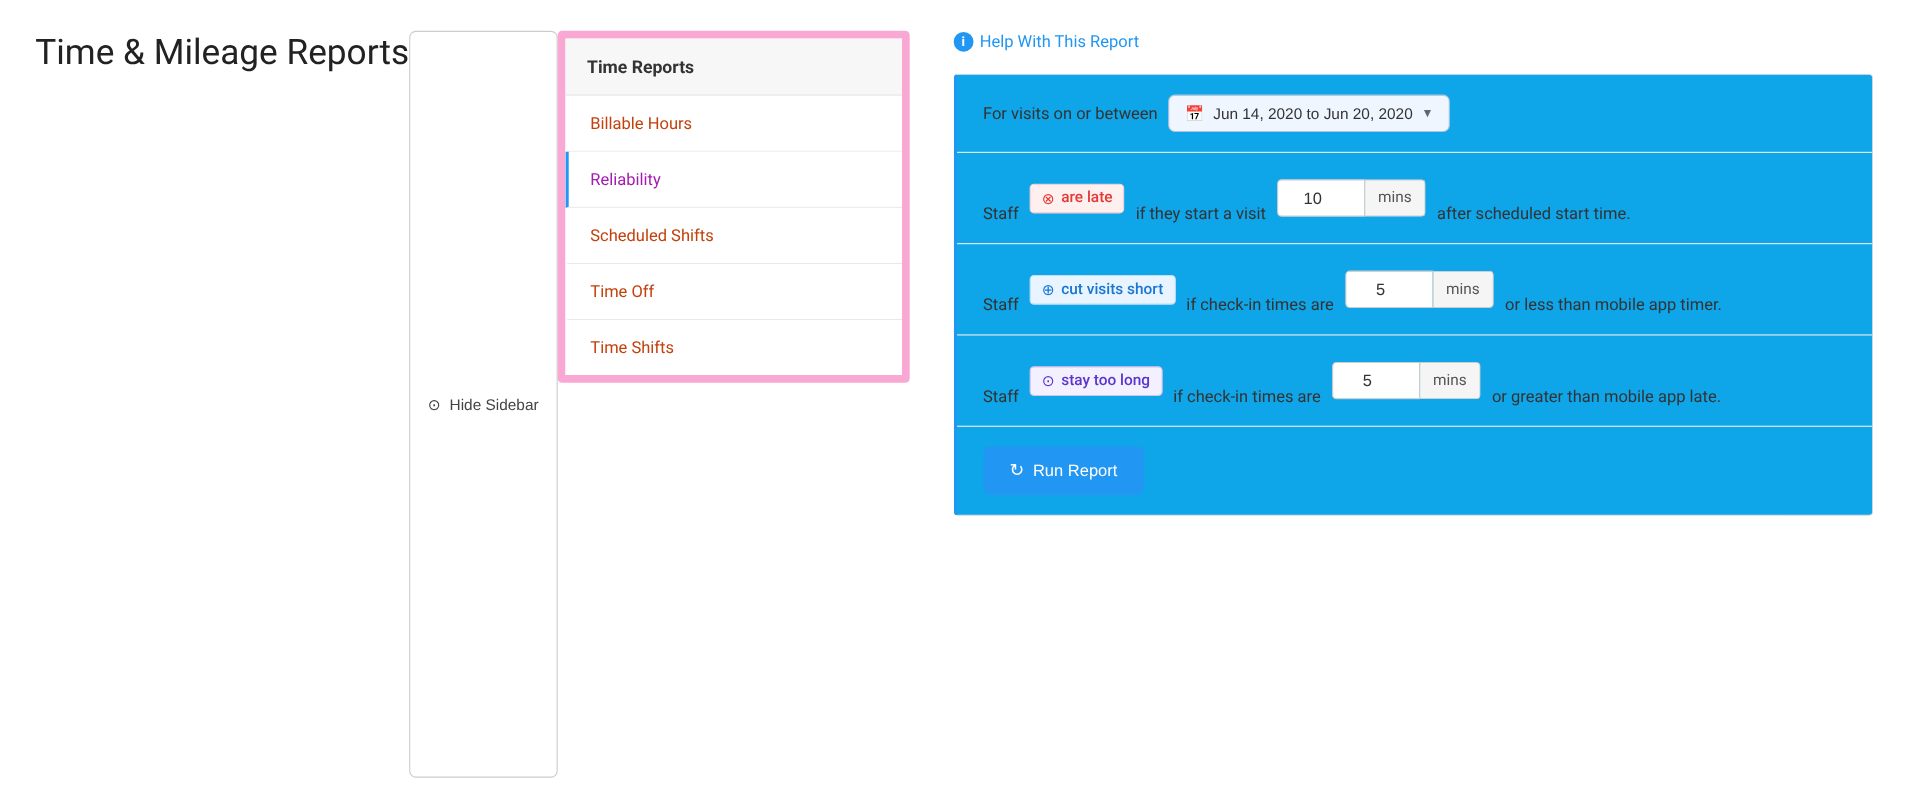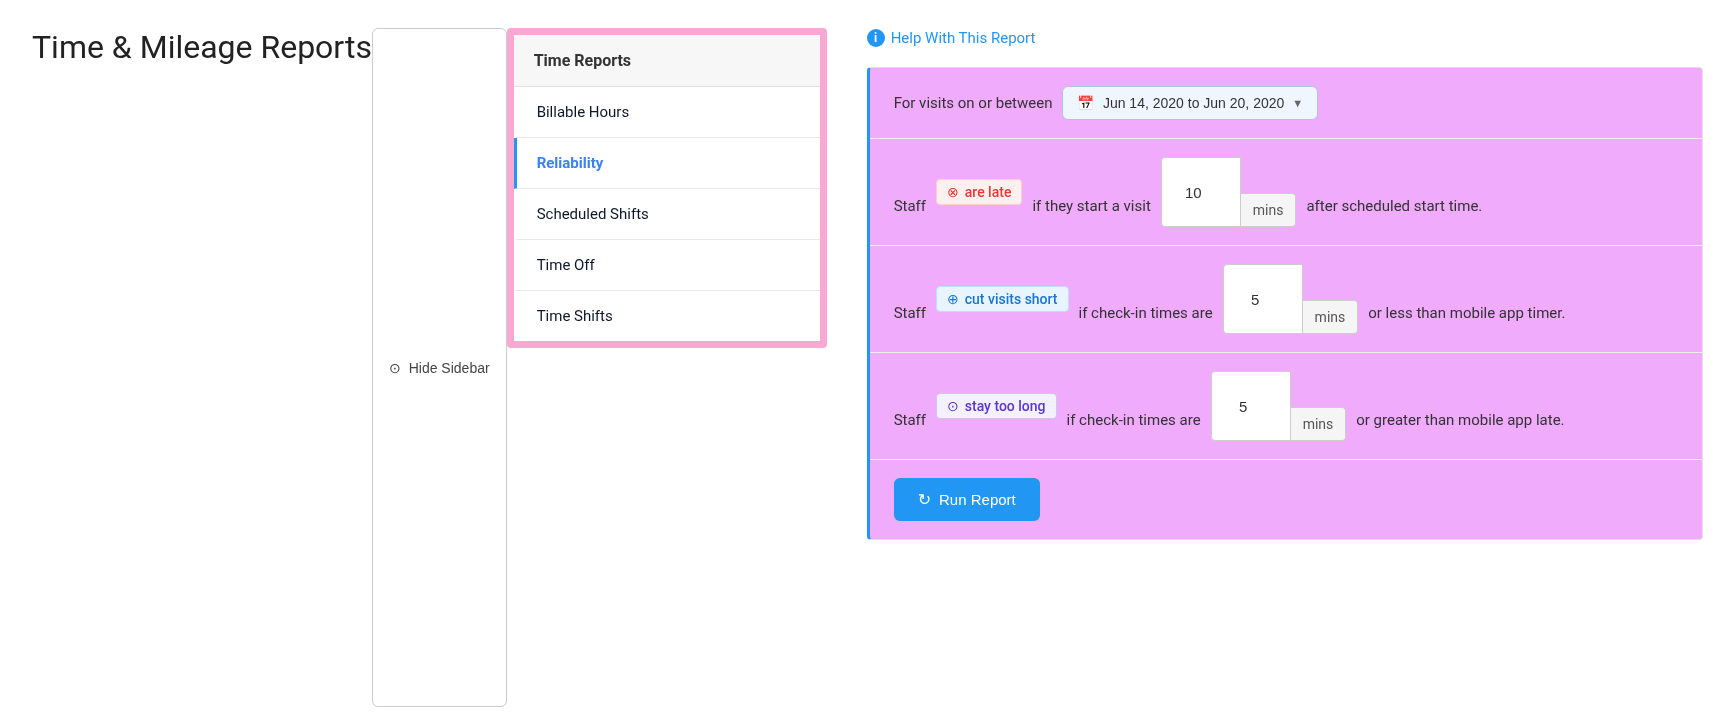--- a/index.html
+++ b/index.html
@@ -51,30 +51,30 @@
     .sidebar-header {
       background: #f7f7f7;
       padding: 16px 20px;
       font-weight: 700;
       font-size: 16px;
       border-bottom: 1px solid #e0e0e0;
     }
     .sidebar-item {
       padding: 16px 20px;
       border-bottom: 1px solid #e8e8e8;
-      color: #0f172a;
+      color: #c2410c;
       font-size: 15px;
       cursor: pointer;
       border-left: 3px solid transparent;
       background: #fff;
     }
     .sidebar-item.active {
-      color: #3b82f6;
+      color: #a21caf;
       border-left: 3px solid #2196f3;
-      font-weight: 700;
+      font-weight: 400;
     }
     .sidebar-item:last-child { border-bottom: none; }
 
     
     .content {
       flex: 1;
       padding: 0 0 0 40px;
     }
     .help-link {
       display: inline-flex;
@@ -84,21 +84,21 @@
       font-size: 15px;
       margin-bottom: 20px;
       cursor: pointer;
       text-decoration: none;
     }
     .report-form {
       border: 1px solid #e0e0e0;
       border-left: 3px solid #2196f3;
       border-radius: 4px;
       overflow: hidden;
-      background: #f0abfc;
+      background: #0ea5e9;
     }
     .form-row {
       display: flex;
       align-items: center;
       padding: 18px 24px;
       border-bottom: 1px solid #efefef;
       gap: 10px;
       flex-wrap: wrap;
     }
     .form-row:last-child { border-bottom: none; }
@@ -159,21 +159,20 @@
       display: inline-flex;
     }
     .unit-label {
       border: 1px solid #ccc;
       border-left: none;
       border-radius: 0 4px 4px 0;
       padding: 8px 12px;
       background: #f5f5f5;
       font-size: 14px;
       color: #555;
-      margin-top: 36px;
     }
     
     .run-btn {
       display: inline-flex;
       align-items: center;
       gap: 8px;
       background: #2196f3;
       color: #fff;
       border: none;
       border-radius: 6px;

